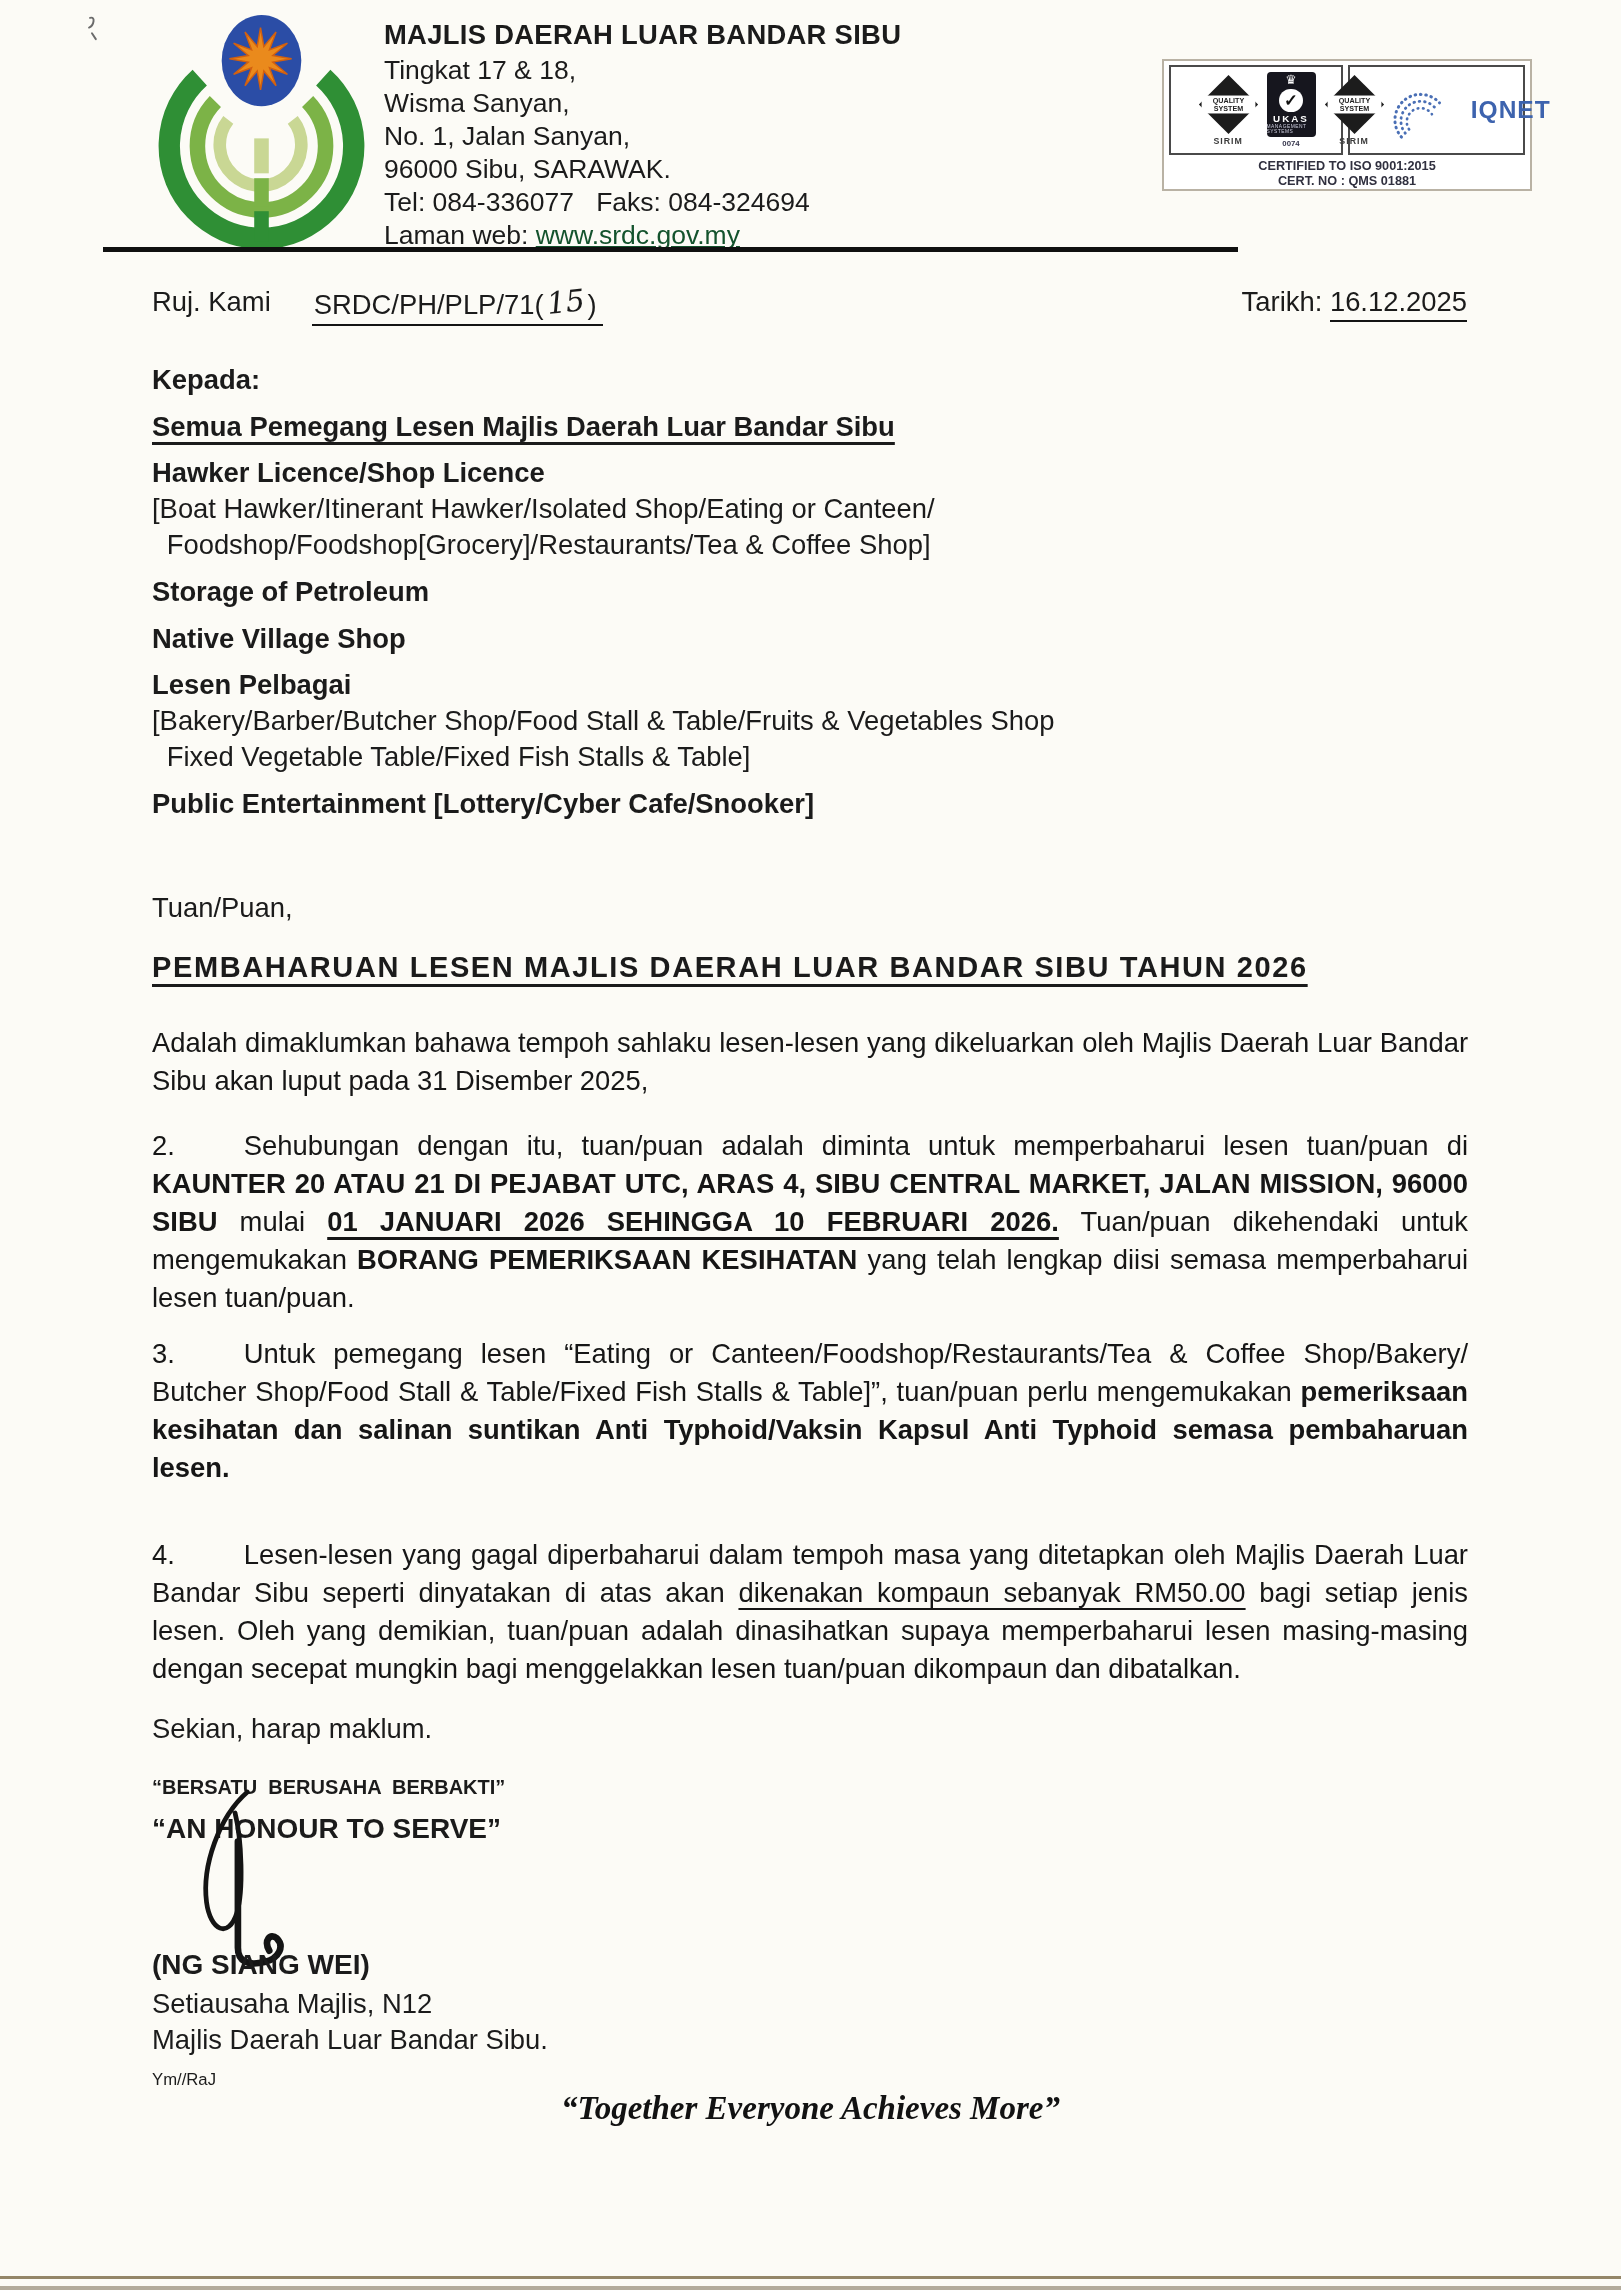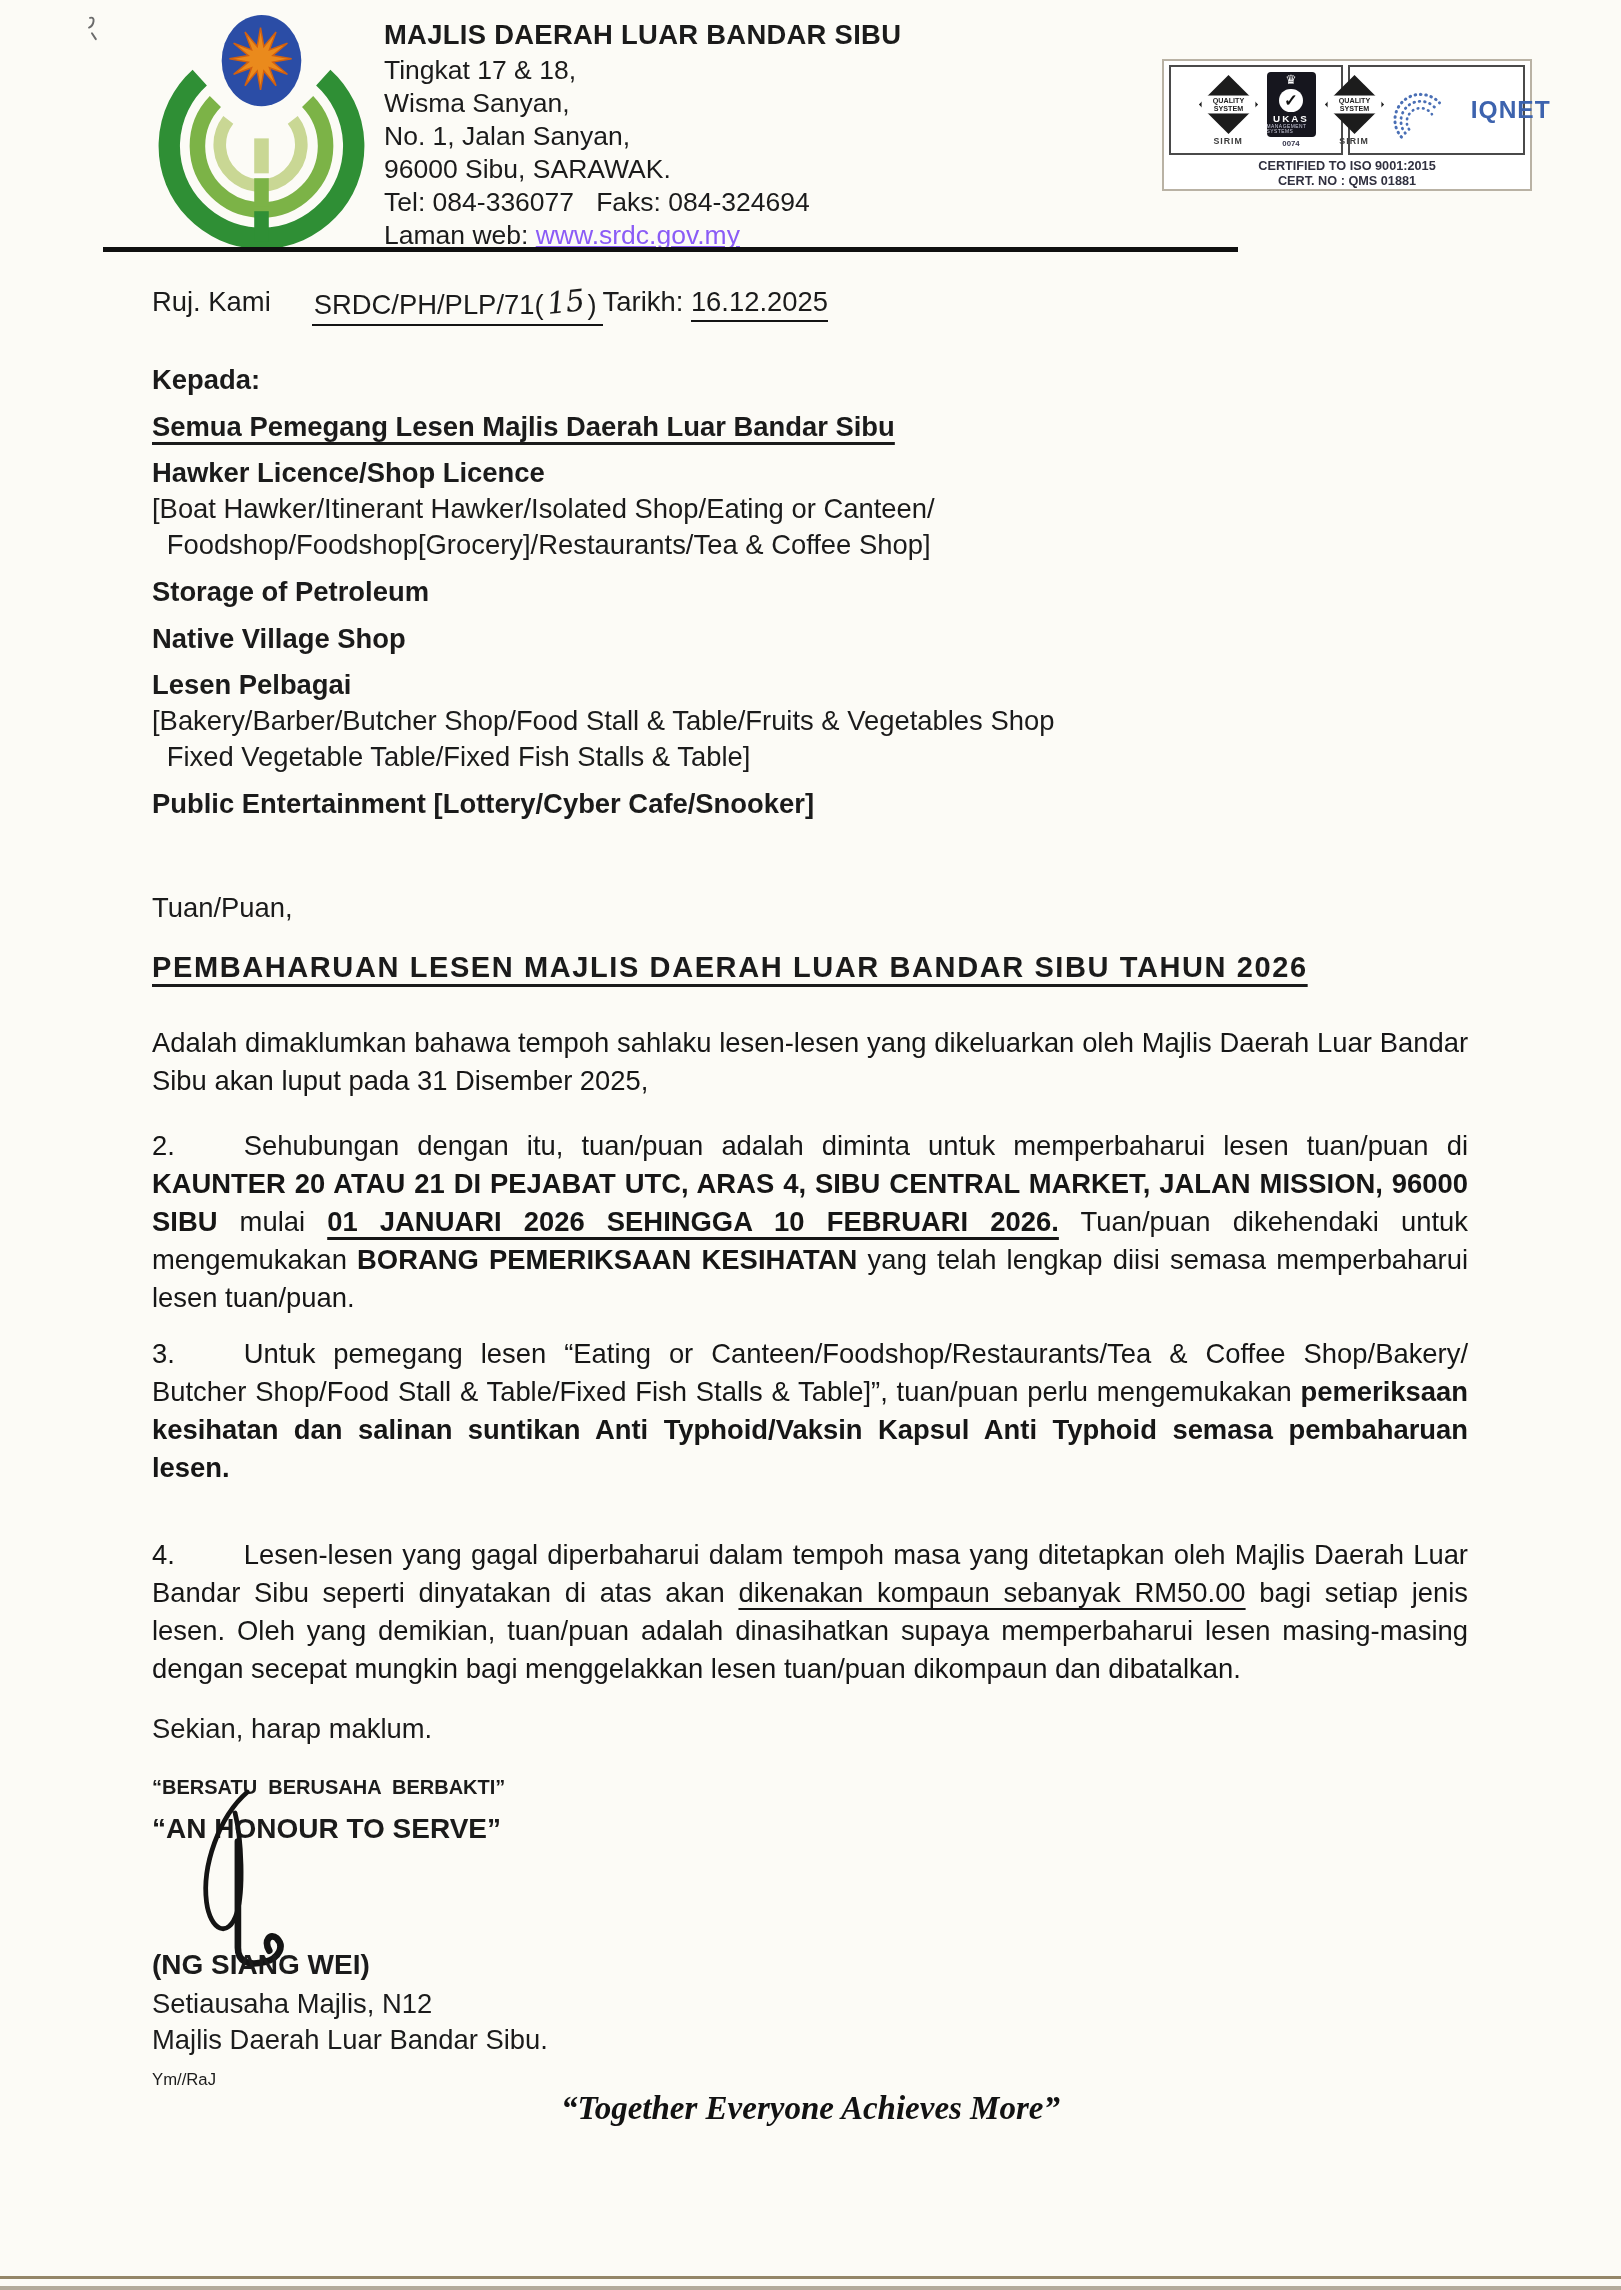--- a/index.html
+++ b/index.html
@@ -7,21 +7,21 @@
   .page {
     position:relative; width:1621px; height:2291px; margin:0 auto;
     background:#fcfbf6; color:#1b1b1b; overflow:hidden;
     font-family:"Liberation Sans", sans-serif;
   }
   
   .logo { position:absolute; left:145px; top:11.8px; }
   .org-block { position:absolute; left:384px; top:17.6px; font-size:26.5px; line-height:33px; }
   .org-name { font-weight:bold; font-size:27.4px; margin-bottom:3.9px; letter-spacing:0.3px; }
   .pre { white-space:pre-wrap; }
-  .web-line a, .web-url { color:#8b5cf6; text-decoration:underline; }
+  .web-line a, .web-url { color:#14532d; text-decoration:underline; }
 
   .cert-box {
     position:absolute; left:1162px; top:59px; width:370px; height:132px;
     background:#ffffff; border:2px solid #b9b2a4; padding:3.9px 4.9px 2px 4.9px;
   }
   .cert-row { display:flex; gap:4.9px; }
   .cert-cell {
     border:2px solid #4a4a4a; width:177px; height:90px;
     display:flex; align-items:center; justify-content:center; gap:6.9px; background:#fff;
   }
@@ -42,21 +42,21 @@
   .ukas-num { font-size:7.8px; font-weight:bold; color:#33334a; margin-top:2px; }
   .iqnet { display:flex; align-items:center;gap:35px; }
   .iqnet-word { font-size:24.5px; font-weight:bold; color:#3d63ae; letter-spacing:1px; margin-left:-13.7px; }
   .cert-text { text-align:center; margin-top:3.9px; font-weight:bold; color:#30303f; font-size:12.7px; line-height:15.7px; }
 
   .header-rule { position:absolute; left:103px; top:247px; width:1135px; height:4.9px; background:#101010; }
 
   
   .ref-row {
     position:absolute; left:152px; top:286px; width:1315px;
-    display:flex; justify-content:flex-start; font-size:27.4px;
+    display:flex; justify-content:space-between; font-size:27.4px;
   }
   .ref-left { display:flex; gap:41px; }
   .u-block { border-bottom:2.9px solid #141414; padding:0 5.9px 2.9px 2px; }
   .hand {
     display:inline-block; font-family:"DejaVu Serif", serif; font-style:italic;
     font-size:30px; transform:rotate(-6deg) translateY(-2px); padding:0 2.9px;
   }
   .date-u { border-bottom:2.9px solid #141414; padding-bottom:2.9px; }
 
   

